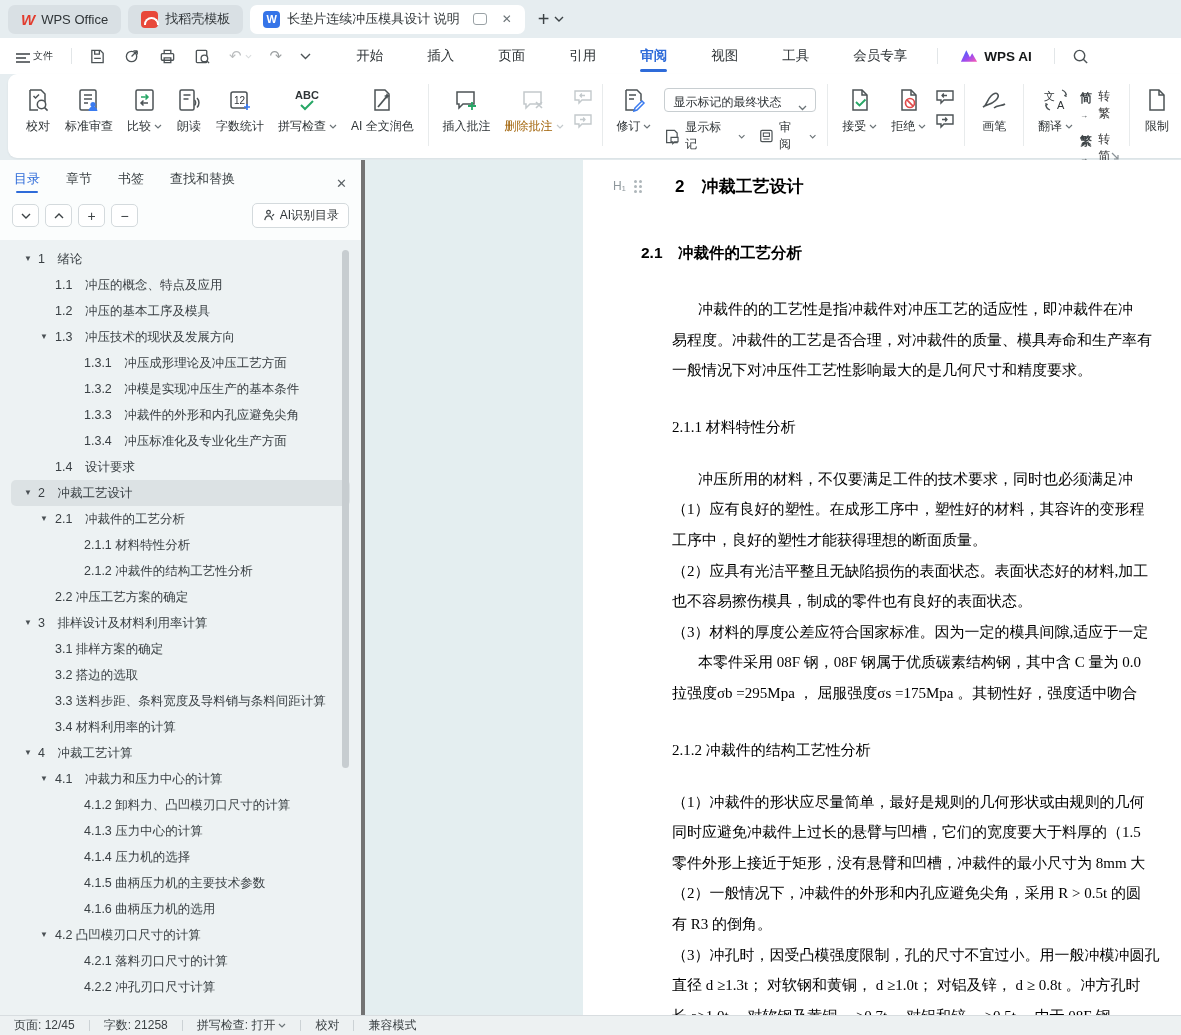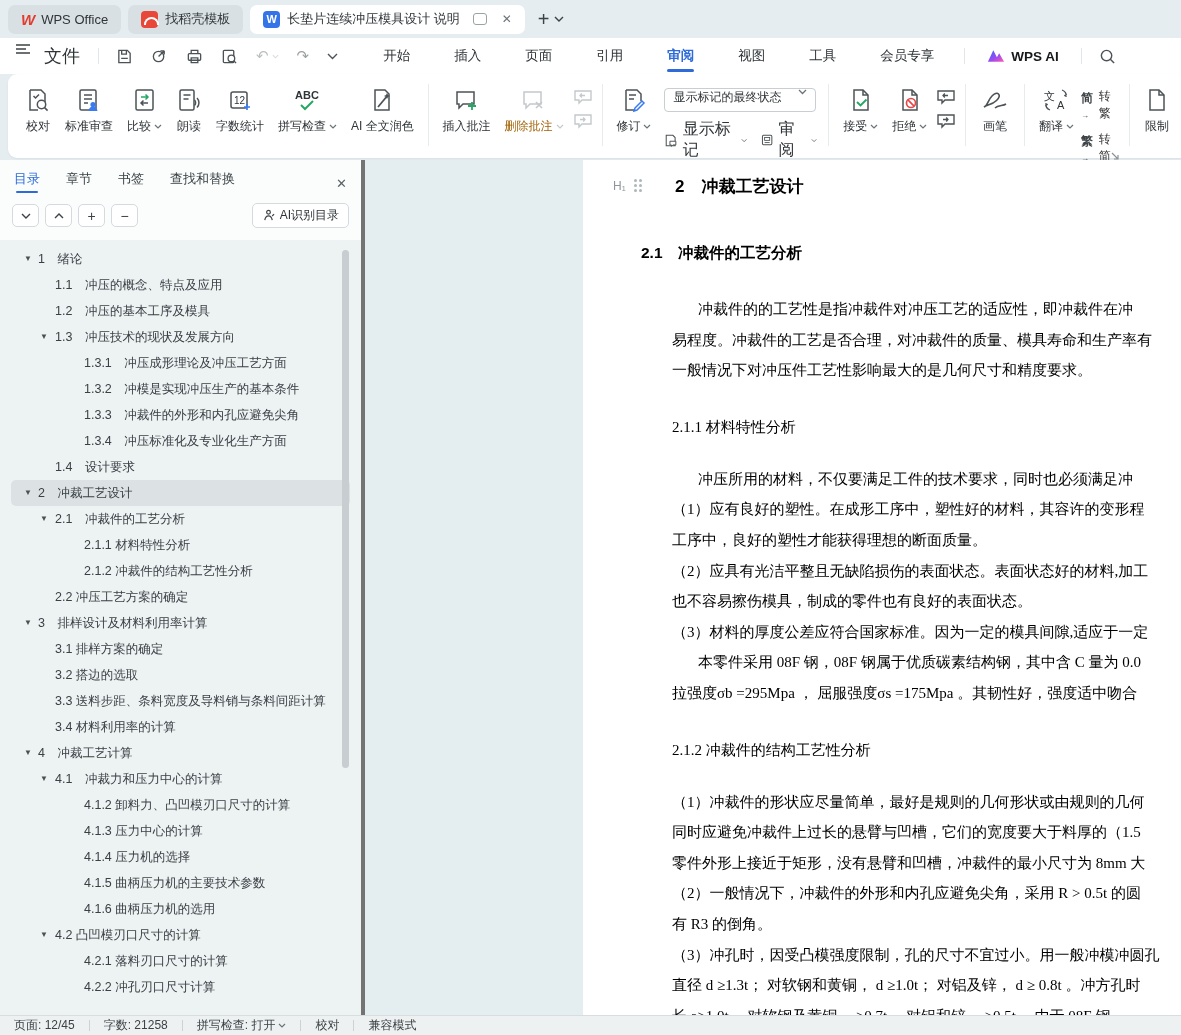--- a/index.html
+++ b/index.html
@@ -14,21 +14,21 @@
 .wlogo{font-weight:bold;font-style:italic;font-size:15px;color:#e23c2e;letter-spacing:-1px}
 .docer-ic{width:17px;height:17px;border-radius:4px;background:#e8483a;position:relative}
 .docer-ic:after{content:"";position:absolute;left:3px;top:6px;width:11px;height:6px;border:2px solid #fff;border-bottom:none;border-radius:8px 8px 0 0}
 .word-ic{width:17px;height:17px;border-radius:4px;background:#3574e8;color:#fff;font-size:11px;font-weight:bold;display:flex;align-items:center;justify-content:center}
 .badge-ic{width:14px;height:12px;border:1.4px solid #9aa2a6;border-radius:3px;margin-left:6px}
 .tabclose{color:#6b7377;font-size:12px;margin-left:8px}
 .newtab{font-size:20px;color:#3c4245;margin:0 4px 0 6px;font-weight:300}
 .tab-chev{color:#3c4245}
 
 .menubar{height:36px;background:#fff;display:flex;align-items:center;font-size:13.5px;color:#2f3437}
-.hamb{display:flex;align-items:flex-start;gap:14px;padding:0 10px 0 16px;font-size:18px}
+.hamb{display:flex;align-items:flex-end;gap:3px;padding:0 10px 0 16px;font-size:10px}
 .hamb .bars{width:14px}
 .mdiv{width:1px;height:16px;background:#e2e6e8;margin:0 8px}
 .mic{padding:0 9px;display:flex;align-items:center;color:#4c5356}
 .mic.dis{opacity:.38}
 .menu-items{display:flex;align-items:flex-end;margin-left:14px}
 .menu-item{padding:0 22px;height:36px;display:flex;align-items:center;cursor:pointer;position:relative}
 .menu-item.active{color:#2e6bd9;font-weight:bold}
 .menu-item.active:after{content:"";position:absolute;left:22px;right:22px;bottom:2px;height:3px;border-radius:2px;background:#2e6bd9}
 .wpsai{display:flex;align-items:center;gap:6px;padding:0 14px;font-weight:bold;color:#17191a}
 
@@ -36,23 +36,23 @@
 .ribbon-panel{height:84px;background:#fff;border-radius:9px 0 0 9px;display:flex;align-items:flex-start;padding:8px 4px 0 10px;box-shadow:0 1px 2px rgba(60,80,90,.08)}
 .rgroup{display:flex;align-items:flex-start}
 .rdiv{width:1px;height:62px;background:#e8ebec;margin:2px 7px 0}
 .rbtn{display:flex;flex-direction:column;align-items:center;gap:7px;font-size:12px;color:#2f3437;padding:5px 7px;border-radius:5px;cursor:pointer;white-space:nowrap}
 .rbtn .lab{display:flex;align-items:center;line-height:13px}
 .rbtn.dis{color:#a16207}
 .rbtn.dis svg *{stroke:#c3c9cc!important;fill:none!important}
 .stackcol{display:flex;flex-direction:column;gap:8px;padding-top:7px}
 .minibtn{padding:0 2px;cursor:pointer}
 .revcol{display:flex;flex-direction:column;gap:7px;padding:6px 4px 0 6px}
-.mark-select{width:152px;height:24px;border:1px solid #c8ced1;border-radius:4px;display:flex;align-items:flex-start;justify-content:space-between;padding:0 8px;font-size:12px;color:#2f3437;background:#fff;cursor:pointer}
+.mark-select{width:152px;height:24px;border:1px solid #c8ced1;border-radius:4px;display:flex;align-items:flex-end;justify-content:space-between;padding:0 8px;font-size:12px;color:#2f3437;background:#fff;cursor:pointer}
 .revrow{display:flex;gap:14px}
-.smallbtn{display:flex;align-items:center;gap:5px;font-size:16px;color:#2f3437;cursor:pointer}
+.smallbtn{display:flex;align-items:center;gap:5px;font-size:12px;color:#2f3437;cursor:pointer}
 .convcol{display:flex;flex-direction:column;gap:9px;padding-top:6px}
 .convbtn{display:flex;align-items:center;gap:4px;font-size:12px;cursor:pointer}
 .cjkic{font-size:12px;font-weight:bold;color:#3c4245}
 .cjkic small{font-size:8px;color:#3c4245}
 .expand-corner{align-self:flex-end;margin:0 2px 4px -4px;color:#8a9297}
 
 .content{position:absolute;top:160px;left:0;right:0;bottom:20px;display:flex}
 .sidebar{width:365px;background:#edf2f3;border-right:4px solid #737373;position:relative;overflow:hidden}
 .side-head{background:#fbfdfd;padding:10px 14px 0}
 .side-tabs{display:flex;align-items:center;font-size:13px;color:#3c4245}
@@ -68,21 +68,21 @@
 .toc-row .arr{position:absolute;font-size:8px;color:#4a5054;top:8px}
 .toc-row.l1{padding-left:38px}.toc-row.l1 .arr{left:24px}
 .toc-row.l2{padding-left:55px}.toc-row.l2 .arr{left:40px}
 .toc-row.l3{padding-left:84px}
 .toc-row.sel{background:#dce2e4;border-radius:5px;margin:0 11px;padding-left:27px}
 .toc-row.sel .arr{left:13px}
 .side-scroll{position:absolute;top:90px;right:12px;width:7px;height:518px;background:#c7cdd0;border-radius:4px}
 
 .canvas{flex:1;background:#e4eef0;position:relative;overflow:hidden}
 .page{position:absolute;left:218px;top:0;width:598px;height:100%;background:#fff;overflow:hidden}
-.hgutter{position:absolute;left:30px;top:19px;display:flex;align-items:flex-start;gap:8px;color:#8e979c;font-size:12px}
+.hgutter{position:absolute;left:30px;top:19px;display:flex;align-items:center;gap:8px;color:#8e979c;font-size:12px}
 .dots{display:grid;grid-template-columns:3px 3px;grid-auto-rows:3px;gap:2px}
 .dots i{width:3px;height:3px;border-radius:50%;background:#aeb6ba}
 .doc{position:relative;width:1000px}
 .doc-h1{font-size:17px;font-weight:bold;color:#000;margin:14px 0 0 92px;line-height:26px;white-space:nowrap}
 .doc-h2{font-size:15.5px;font-weight:bold;color:#000;margin:42px 0 0 58px;line-height:22px;white-space:nowrap}
 .doc-h3{font-size:15px;color:#000;margin:30px 0 0 89px;line-height:22px;white-space:nowrap;font-family:"Liberation Serif",serif}
 .doc-line{font-size:15px;color:#000;line-height:30.6px;margin-left:89px;white-space:nowrap;font-family:"Liberation Serif",serif}
 .doc-line.ind{padding-left:26px}
 .doc-h2 + .doc-line{margin-top:30px}
 .doc-h3 + .doc-line{margin-top:26px}

